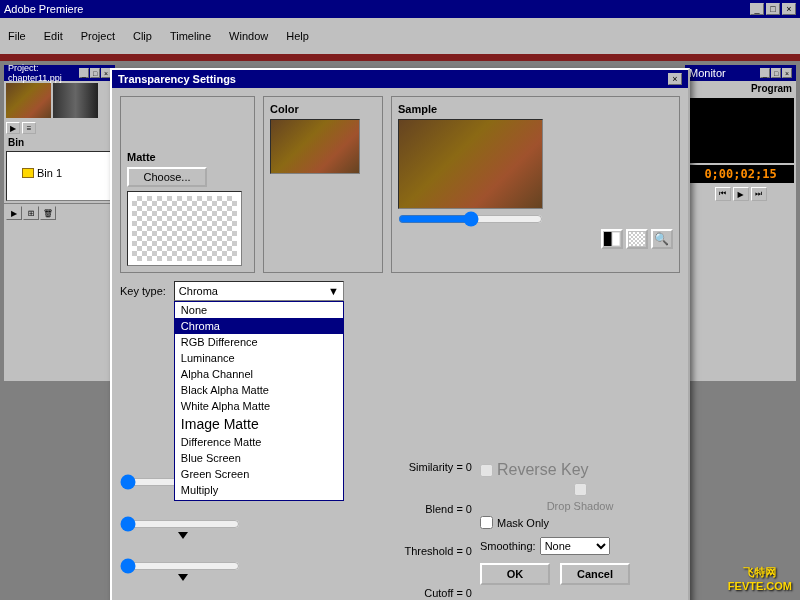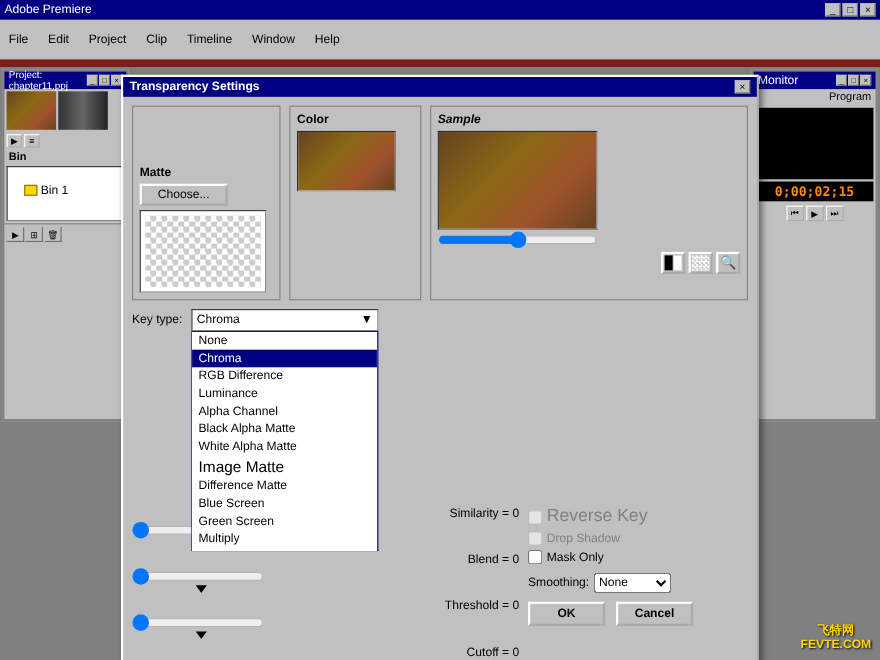--- a/index.html
+++ b/index.html
@@ -152,21 +152,21 @@
 
   <div style="width:115px;background:#c0c0c0;border:2px solid #808080;margin:2px;height:320px;">
     <div class="monitor-title">
       <span>Monitor</span>
       <div style="display:flex;gap:1px;">
         <button class="title-btn" style="width:10px;height:10px;font-size:7px;">_</button>
         <button class="title-btn" style="width:10px;height:10px;font-size:7px;">□</button>
         <button class="title-btn" style="width:10px;height:10px;font-size:7px;">×</button>
       </div>
     </div>
-    <div style="text-align:right;padding:2px 4px;font-size:10px;font-weight:normal;">Program</div>
+    <div style="text-align:right;padding:2px 4px;font-size:10px;font-weight:bold;">Program</div>
     <div style="background:black;height:65px;margin:2px;" class="video-bg"></div>
     <div style="background:black;color:#ff8c00;padding:2px 4px;font-size:12px;font-weight:bold;text-align:center;font-family:monospace;margin:2px;">0;00;02;15</div>
     <div style="display:flex;justify-content:center;gap:2px;padding:2px;">
       <button style="width:16px;height:14px;background:#c0c0c0;border:1px outset #fff;font-size:8px;cursor:pointer;">⏮</button>
       <button style="width:16px;height:14px;background:#c0c0c0;border:1px outset #fff;font-size:8px;cursor:pointer;">▶</button>
       <button style="width:16px;height:14px;background:#c0c0c0;border:1px outset #fff;font-size:8px;cursor:pointer;">⏭</button>
     </div>
   </div>
 
 </div>
@@ -192,21 +192,21 @@
         </div>
 
         <div style="border:1px solid #808080;padding:6px;width:120px;">
           <div style="font-size:11px;font-weight:bold;margin-bottom:4px;">Color</div>
           <div style="background:white;border:1px inset #808080;width:90px;height:55px;overflow:hidden;">
             <div class="video-bg" style="width:100%;height:100%;"></div>
           </div>
         </div>
 
         <div style="border:1px solid #808080;padding:6px;flex:1;">
-          <div style="font-size:11px;font-weight:bold;margin-bottom:4px;font-style:italic;">Sample</div>
+          <div style="font-size:11px;font-weight:bold;margin-bottom:4px;">Sample</div>
           <div style="width:145px;height:90px;border:1px inset #808080;overflow:hidden;">
             <div class="video-bg" style="width:100%;height:100%;"></div>
           </div>
           <div style="margin-top:4px;">
             <input type="range" style="width: 145px; height: 8px;" value="50">
           </div>
           <div style="display:flex;gap:3px;margin-top:4px;justify-content:flex-end;">
 
             <div style="width:22px;height:20px;background:#c0c0c0;border:2px outset #fff;cursor:pointer;display:flex;align-items:center;justify-content:center;font-size:10px;">
               <svg width="16" height="14" viewBox="0 0 16 14">
@@ -288,21 +288,21 @@
             </div>
             <div style="width:0;height:0;border-left:5px solid transparent;border-right:5px solid transparent;border-top:7px solid black;margin-left:58px;"></div>
           </div>
         </div>
 
         <div style="width:200px;">
           <div style="display:flex;align-items:center;gap:4px;margin-bottom:4px;">
             <input type="checkbox" disabled="" style="cursor: not-allowed;">
             <label style="font-size:16px;color:#808080;">Reverse Key</label>
           </div>
-          <div style="display:flex;align-items:center;gap:4px;margin-bottom:4px;">
+          <div style="display:flex;align-items:center;gap:4px;margin-bottom:4px;flex-direction:column;">
             <input type="checkbox" disabled="" style="cursor: not-allowed;">
             <label style="font-size:11px;color:#808080;">Drop Shadow</label>
           </div>
           <div style="display:flex;align-items:center;gap:4px;margin-bottom:8px;">
             <input type="checkbox" style="">
             <label style="font-size:11px;">Mask Only</label>
           </div>
           <div style="display:flex;align-items:center;gap:4px;margin-bottom:8px;">
             <label style="font-size:11px;">Smoothing:</label>
             <select style="width:70px;height:18px;font-size:11px;">

